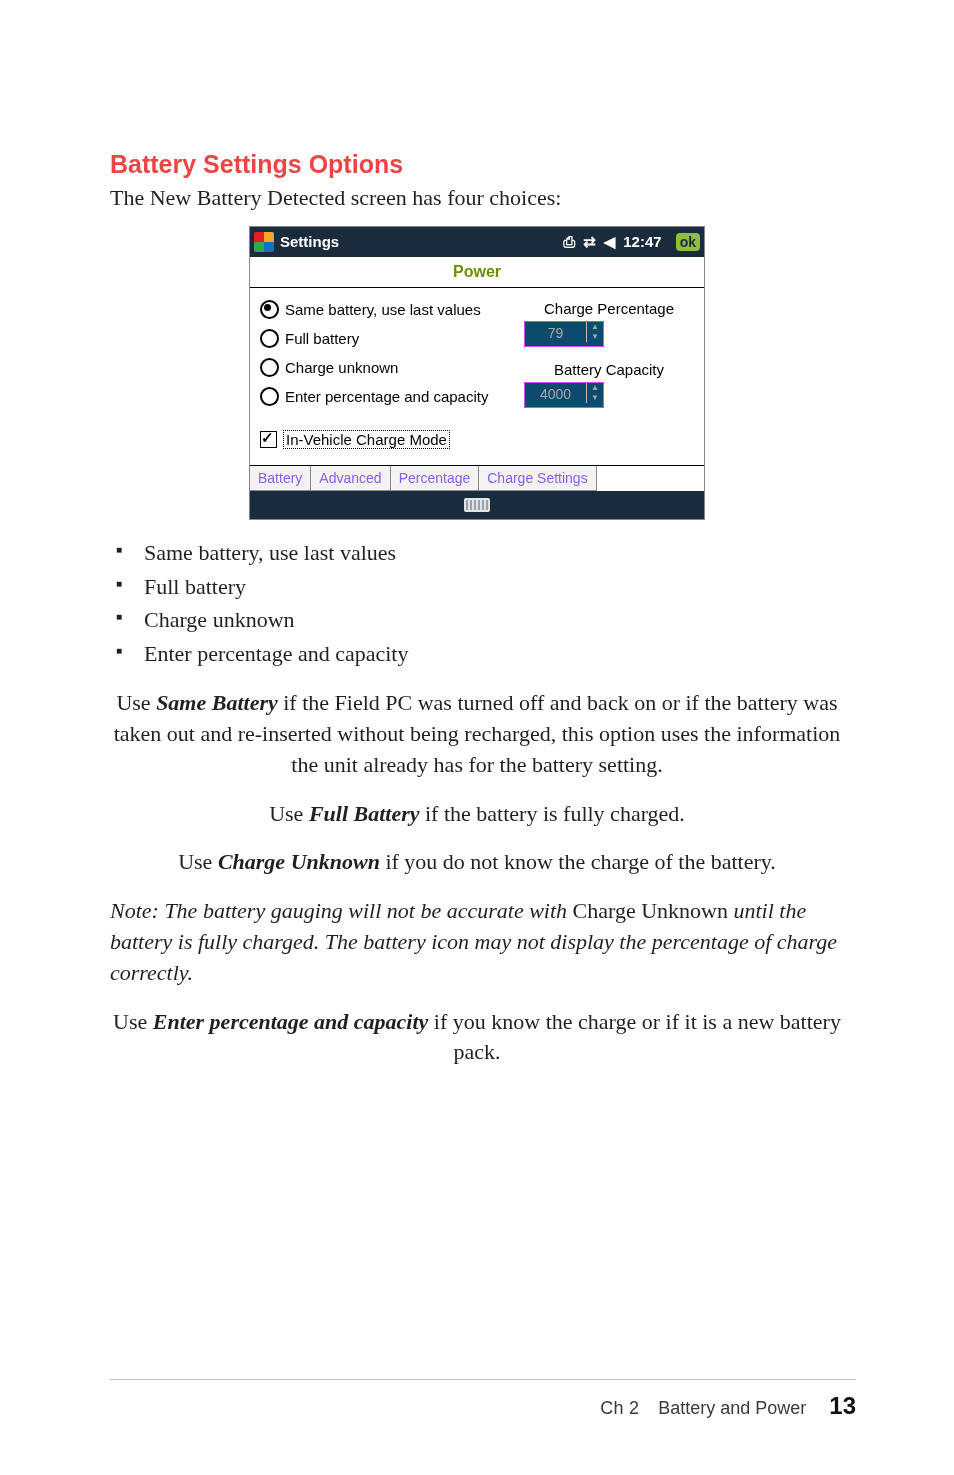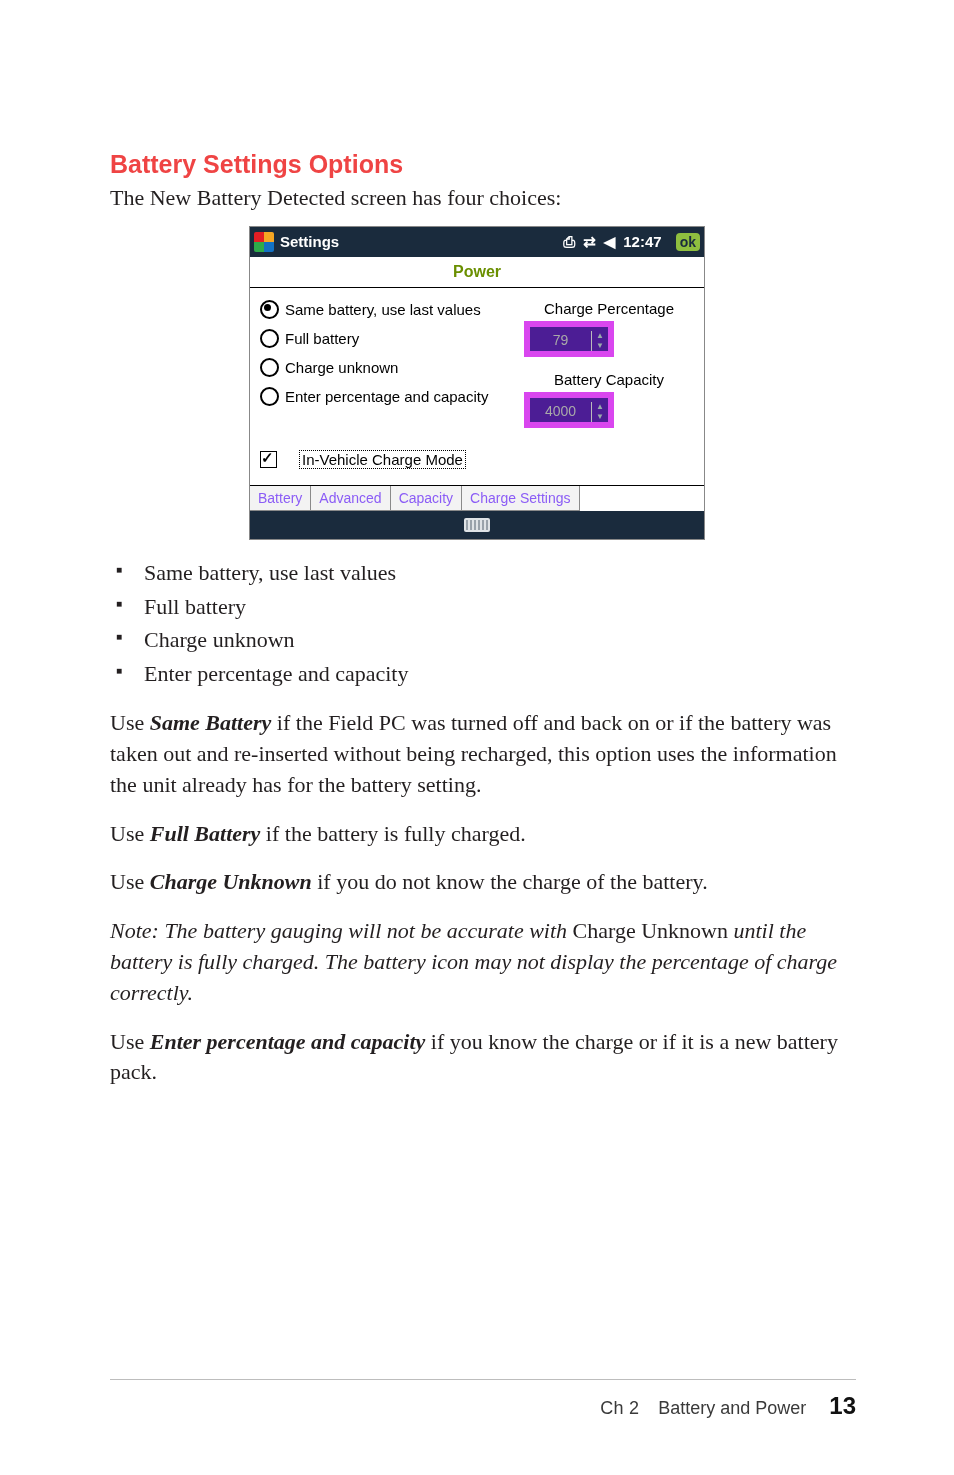--- a/index.html
+++ b/index.html
@@ -117,25 +117,25 @@
     content: "";
     position: absolute;
     left: 2px; top: 2px;
     width: 7px; height: 7px;
     background: #000;
     border-radius: 50%;
   }
   .field-label { color:#000; margin-bottom: 4px; }
   .num-field {
     display: flex;
-    align-items: flex-end;
+    align-items: flex-start;
     width: 78px;
     height: 24px;
-    border: 6px solid #d946ef;
-    background: #4c1d95;
+    border: 1px solid #d946ef;
+    background: #0c4a6e;
     margin-bottom: 14px;
   }
   .num-field .val {
     flex: 1;
     padding: 0 4px;
     color: #a9a9a9;
     line-height: 22px;
     font-size: 14px;
   }
   .num-field .spin {
@@ -145,21 +145,21 @@
     border-left: 1px solid #bbb;
   }
   .num-field .spin div {
     flex:1;
     font-size: 8px;
     color: #9aa; text-align:center; line-height: 10px;
   }
   .chk-row {
     display: flex;
     align-items: center;
-    gap: 22px;
+    gap: 6px;
     margin: 8px 0 10px 0;
   }
   .chk {
     width: 15px; height: 15px;
     border: 1.5px solid #000;
     position: relative;
     flex: 0 0 auto;
   }
   .chk.checked::after {
     content: "✓";
@@ -230,20 +230,21 @@
     position: absolute;
     left: -22px;
     top: 6px;
     font-size: 10px;
     color: #231f20;
   }
   p.body {
     font-size: 22px;
     line-height: 1.4;
     margin: 0 0 18px 0;
+    text-align: center;
   }
   p.note {
     font-size: 22px;
     line-height: 1.4;
     font-style: italic;
     margin: 0 0 18px 0;
   }
   p.note .non-italic { font-style: normal; }
   .bi { font-weight: bold; font-style: italic; }
   .footer {
@@ -330,21 +331,21 @@
           </div>
         </div>
         <div class="chk-row">
           <span class="chk checked"></span>
           <span class="chk-label">In-Vehicle Charge Mode</span>
         </div>
       </div>
       <div class="shot-tabs">
         <div class="tab first">Battery</div>
         <div class="tab">Advanced</div>
-        <div class="tab">Capacity</div>
+        <div class="tab">Percentage</div>
         <div class="tab">Charge Settings</div>
       </div>
       <div class="shot-bottombar">
         <span class="keyb-icon"></span>
       </div>
     </div>
   </div>
 
   <ul class="bullets">
     <li>Same battery, use last values</li>

